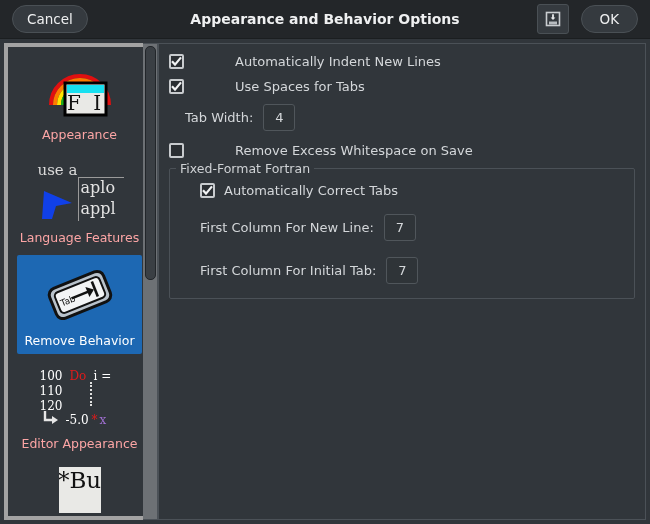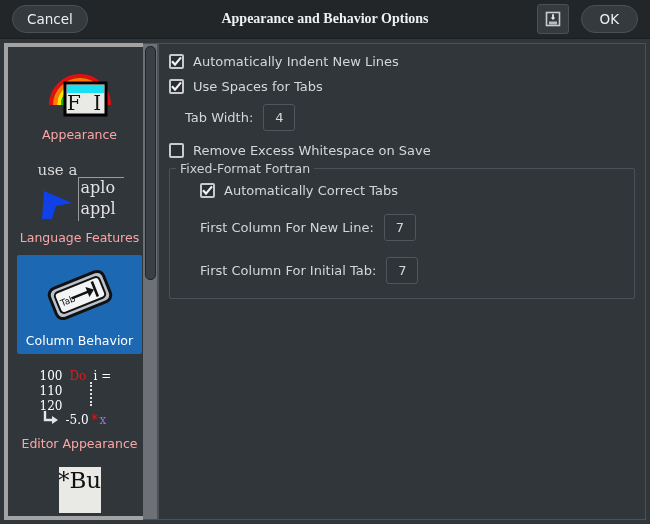--- a/index.html
+++ b/index.html
@@ -21,21 +21,21 @@
   .tb-btn{
     background:#353a3f;border:1px solid #4a5055;border-radius:14px;
     color:#eff0f1;font-size:13.5px;
     padding:0 14px;height:28px;line-height:26px;cursor:pointer;
     font-family:"DejaVu Sans","Liberation Sans",sans-serif;
   }
   #cancel-button{margin-left:12px;}
   #ok-button{margin-right:12px;padding:0 18px;}
   .tb-title{
     position:absolute;left:0;right:0;text-align:center;
-    font-weight:bold;font-size:14px;color:#eff0f1;pointer-events:none;font-family:Liberation Serif, serif;
+    font-weight:bold;font-size:14px;color:#eff0f1;pointer-events:none;
   }
   .tb-right{margin-left:auto;display:flex;align-items:center;gap:12px;}
   .icon-btn{
     width:30px;height:28px;background:#353a3f;border:1px solid #4a5055;border-radius:3px;
     display:flex;align-items:center;justify-content:center;cursor:pointer;
   }
 
   
   .body{flex:1;display:flex;position:relative;overflow:hidden;}
 
@@ -71,21 +71,21 @@
     position:absolute;left:2px;width:9px;top:2px;height:232px;
     background:#3a3f44;border:1px solid #22262a;border-radius:5px;
   }
 
   
   .main{
     flex:1;margin:4px 4px 4px 3px;
     border:1px solid #4b5157;background:#31363b;
     padding:10px 8px 8px 10px;position:relative;overflow:hidden;
   }
-  .row{display:flex;align-items:center;}
+  .row{display:flex;align-items:center;gap:42px;}
   .cbrow{margin-bottom:10px;}
   .cb{
     width:15px;height:15px;min-width:15px;box-sizing:border-box;
     border:2px solid #c8cbce;background:#2a2e32;border-radius:2px;
     display:flex;align-items:center;justify-content:center;cursor:pointer;
   }
   .cb svg{display:block;}
   .cb-label{margin-left:9px;font-size:13px;color:#d4d7da;}
   .spin{
     background:#2f3438;border:1px solid #50565b;border-radius:3px;
@@ -201,21 +201,21 @@
                   <rect x="16" y="14" width="58" height="32" rx="7" fill="#b9c2cb" stroke="#111" stroke-width="3"></rect>
                   <rect x="21" y="19" width="48" height="22" rx="4" fill="#f3f4f5" stroke="#111" stroke-width="2"></rect>
                   <path d="M36 30 H58" stroke="#111" stroke-width="2.6"></path>
                   <path d="M53 24.5 L60 30 L53 35.5 Z" fill="#111"></path>
                   <path d="M61 22 V38" stroke="#111" stroke-width="2.6"></path>
                   <text x="24" y="34" font-family="DejaVu Sans, sans-serif" font-size="9" fill="#111">Tab</text>
                 </g>
               </svg>
             </div>
           </div>
-          <div class="s-label">Column Behavior</div>
+          <div class="s-label">Remove Behavior</div>
         </div>
 
         <div class="side-item">
           <div class="s-thumb">
             <div class="thumb-edapp">
               <span class="ed-line" style="left:8px;top:2px;">100</span>
               <span class="ed-line" style="left:38px;top:2px;color:#e01b1b;">Do</span>
               <span class="ed-line" style="left:62px;top:2px;">i =</span>
               <span class="ed-line" style="left:8px;top:17px;">110</span>
               <span class="ed-line" style="left:8px;top:32px;">120</span>

